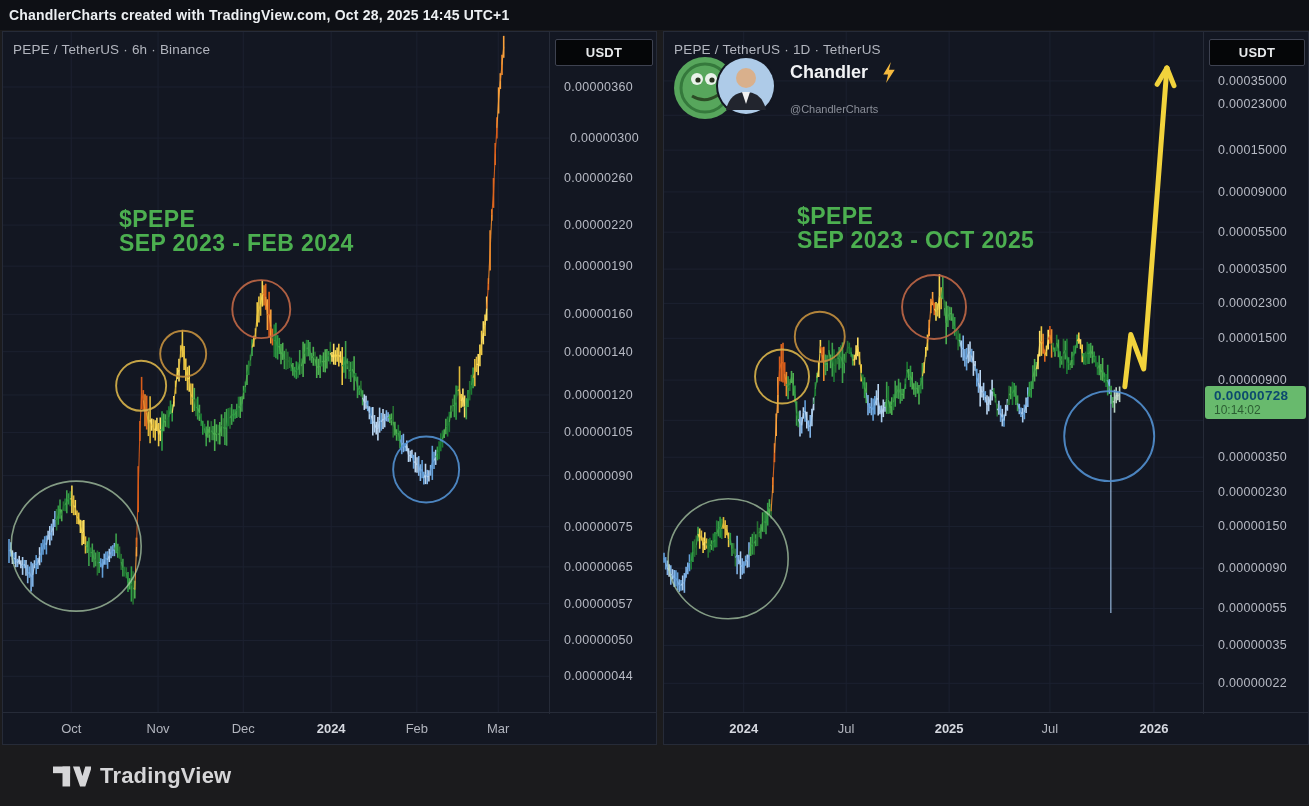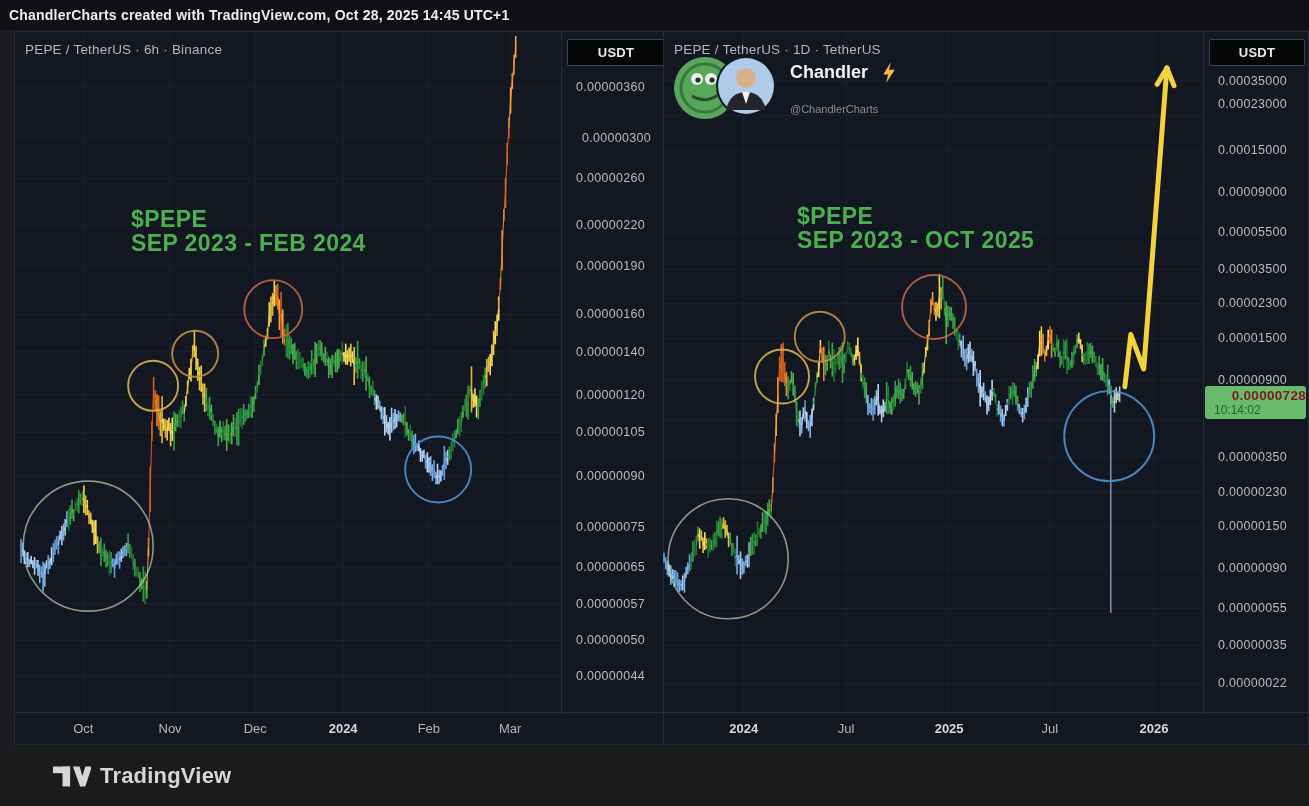--- a/index.html
+++ b/index.html
@@ -13,38 +13,38 @@
   .annot{position:absolute;color:#4caf50;font-size:23px;font-weight:bold;line-height:24px;letter-spacing:.4px;}
   .axis{position:absolute;top:0;height:682px;border-left:1px solid #262b38;}
   .usdt{position:absolute;top:7px;left:5px;right:5px;height:25px;background:#050608;border:1px solid #3e4250;
         border-radius:2px;color:#e8eaec;font-size:13px;font-weight:bold;line-height:25px;text-align:center;letter-spacing:.3px;}
   .ptick{position:absolute;left:14px;transform:translateY(-50%);font-size:12.5px;color:#b7bac4;letter-spacing:.3px;white-space:nowrap;}
   .taxis{position:absolute;left:0;bottom:0;height:31px;width:100%;border-top:1px solid #262b38;}
   .ttick{position:absolute;top:8px;transform:translateX(-50%);font-size:13px;color:#b2b5be;}
   .ttick.bold{font-weight:bold;color:#d6d9e0;}
   .badge{position:absolute;left:1px;right:4px;height:33px;background:#68ba6d;border-radius:3px;
          padding:2px 0 0 9px;box-sizing:border-box;z-index:3;}
-  .badge .bp{font-size:13.5px;font-weight:600;color:#7f1d1d;letter-spacing:.3px;line-height:15px;text-align:right;}
+  .badge .bp{font-size:13.5px;font-weight:600;color:#0c4a6e;letter-spacing:.3px;line-height:15px;}
   .badge .bt{font-size:12px;color:#2c5e33;line-height:14px;}
   .attrib{position:absolute;left:6px;top:22px;display:flex;align-items:center;}
   .attxt{margin-left:8px;}
   .attname{font-size:18px;font-weight:bold;color:#f2f3f5;display:flex;align-items:center;gap:14px;}
   .athandle{font-size:11px;color:#8b8f99;margin-top:20px;}
   .footer{position:absolute;left:0;top:746px;width:1309px;height:60px;background:#1b1b1d;display:flex;align-items:center;padding-left:36px;}
   .tvlogo{display:flex;align-items:center;margin-left:17px;gap:9px;}
   .tvtext{font-size:22px;font-weight:bold;color:#d6d6d8;letter-spacing:.2px;}
 </style>
 </head>
 <body>
 
 <div class="stage">
 
   <div class="topbar">ChandlerCharts created with TradingView.com, Oct 28, 2025 14:45 UTC+1</div>
 
-  <div class="pane" id="paneL" style="left:14px;width:655px;">
+  <div class="pane" id="paneL" style="left:2px;width:655px;">
     <svg id="svgL" class="plot" width="546" height="681">
         <line x1="0" y1="54.98397165466827" x2="546" y2="54.98397165466827" stroke="#1c2130" stroke-width="1"></line>
         <line x1="0" y1="106.10076282155154" x2="546" y2="106.10076282155154" stroke="#1c2130" stroke-width="1"></line>
         <line x1="0" y1="146.22139402289534" x2="546" y2="146.22139402289534" stroke="#1c2130" stroke-width="1"></line>
         <line x1="0" y1="193.05770295674407" x2="546" y2="193.05770295674407" stroke="#1c2130" stroke-width="1"></line>
         <line x1="0" y1="234.16035316653063" x2="546" y2="234.16035316653063" stroke="#1c2130" stroke-width="1"></line>
         <line x1="0" y1="282.34134640597927" x2="546" y2="282.34134640597927" stroke="#1c2130" stroke-width="1"></line>
         <line x1="0" y1="319.77902756139355" x2="546" y2="319.77902756139355" stroke="#1c2130" stroke-width="1"></line>
         <line x1="0" y1="362.99765868501896" x2="546" y2="362.99765868501896" stroke="#1c2130" stroke-width="1"></line>
         <line x1="0" y1="400.43533984043324" x2="546" y2="400.43533984043324" stroke="#1c2130" stroke-width="1"></line>

